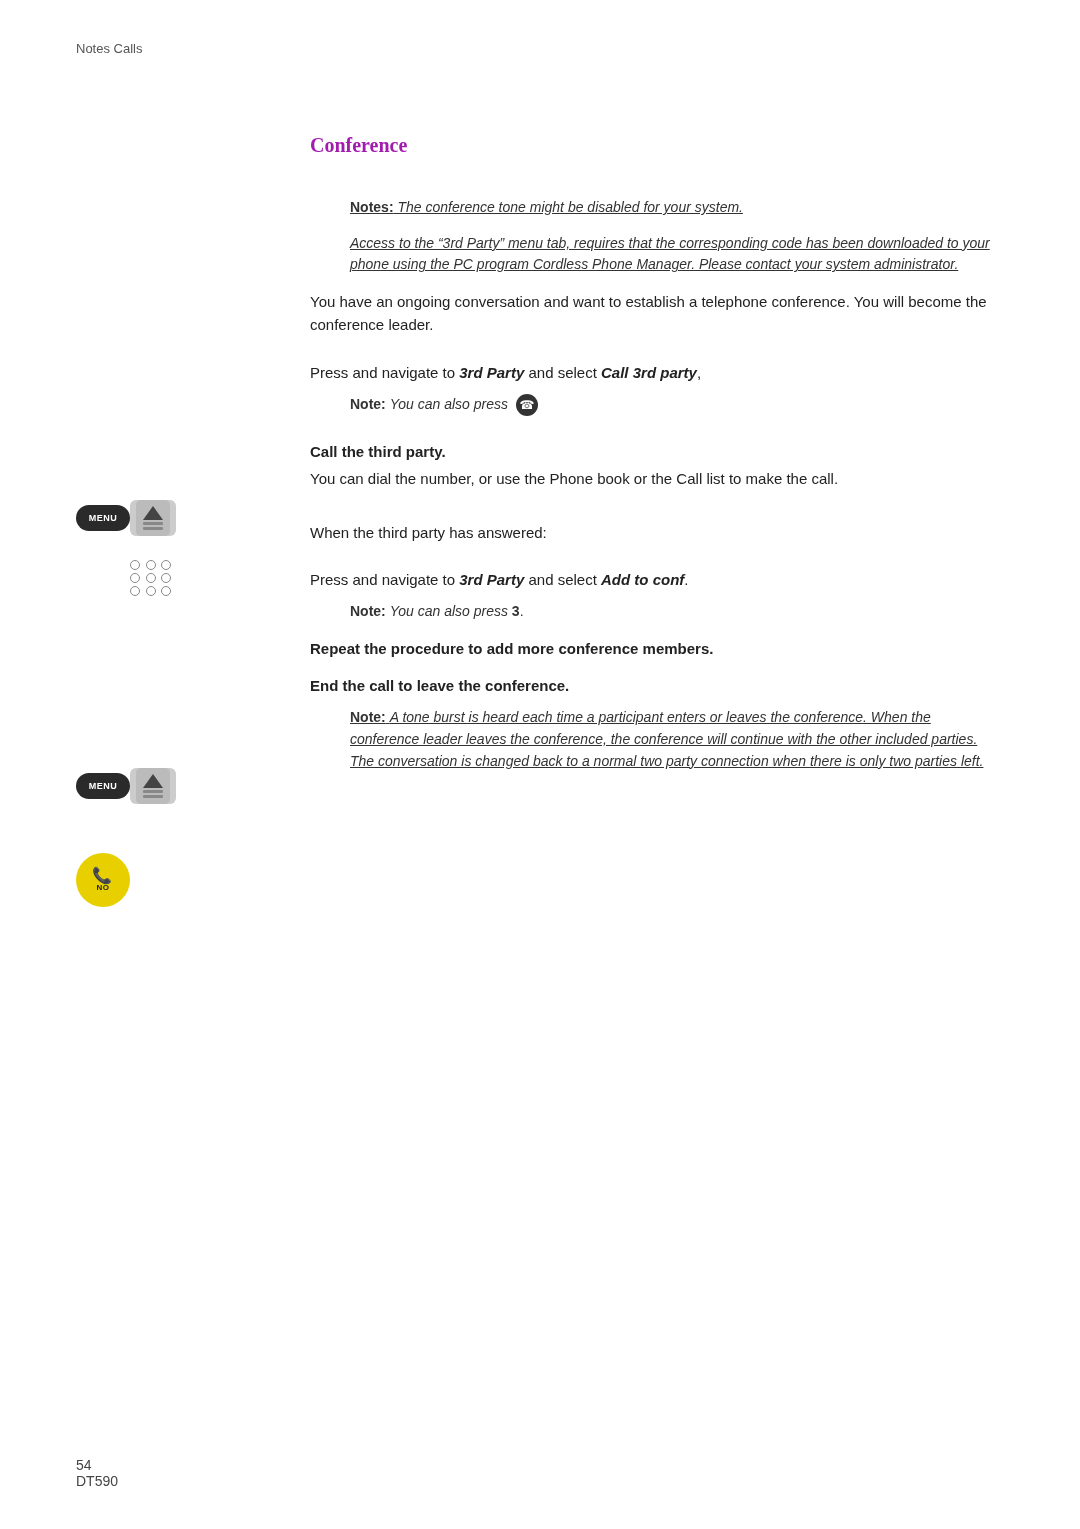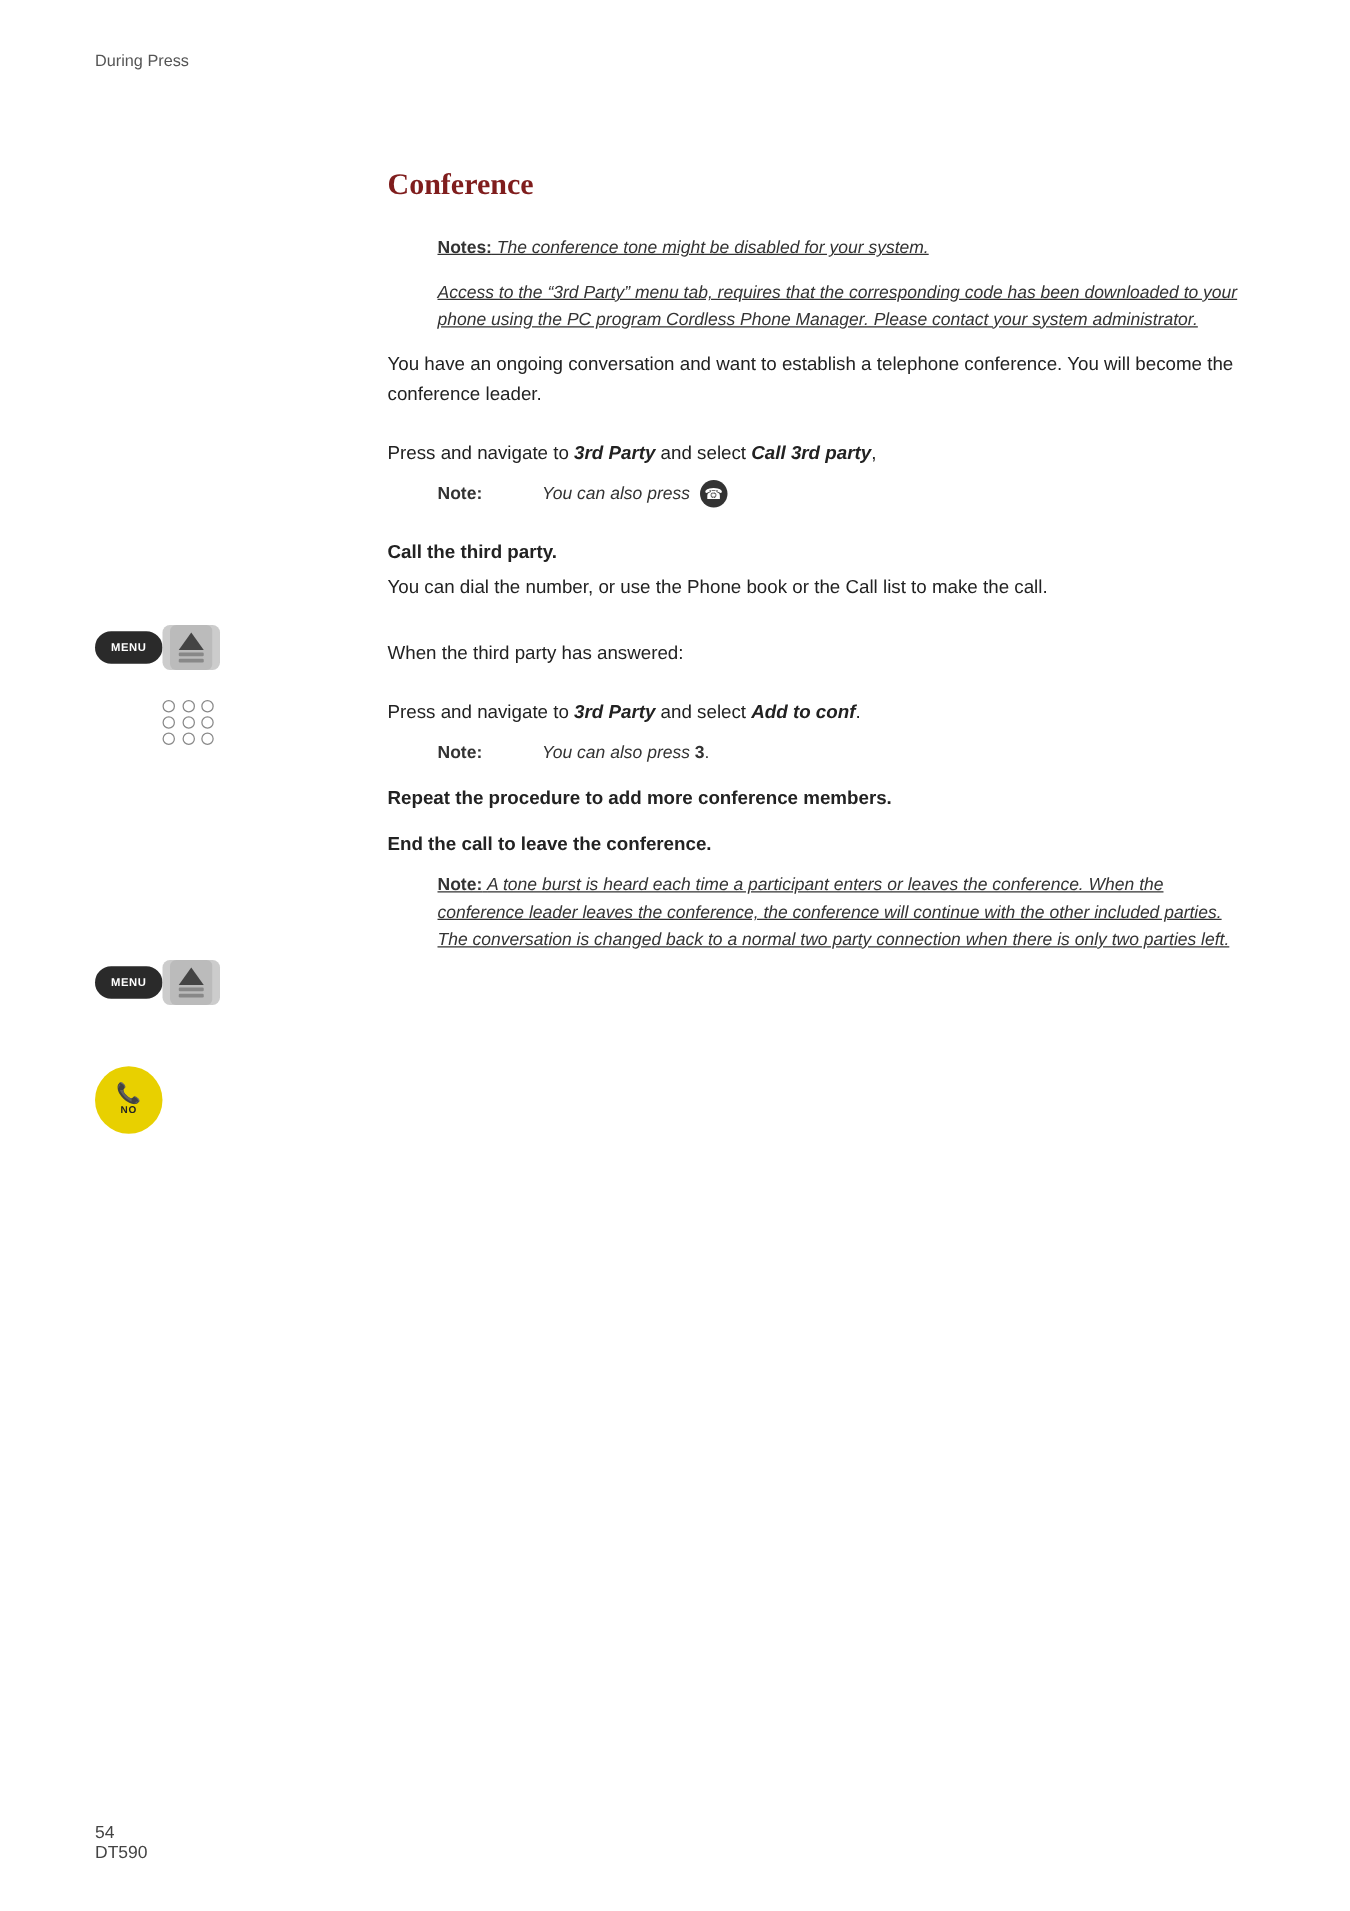--- a/index.html
+++ b/index.html
@@ -24,25 +24,25 @@
     .page-content {
       position: absolute;
       top: 130px;
       left: 310px;
       right: 80px;
       font-size: 15px;
       line-height: 1.55;
     }
 
     .page-title {
-      font-size: 24px;
+      font-size: 20px;
       font-weight: bold;
       font-family: Georgia, serif;
-      margin-bottom: 20px;
-      color: #7f1d1d;
+      margin-bottom: 36px;
+      color: #a21caf;
     }
 
     .intro-text {
       font-size: 15px;
       line-height: 1.6;
       margin-bottom: 18px;
       color: #222;
     }
 
     .note-block {
@@ -85,21 +85,20 @@
       margin-bottom: 10px;
       color: #333;
     }
 
     .inline-note .note-label {
       font-weight: bold;
     }
 
     .inline-note .note-italic {
       font-style: italic;
-      margin-left: 44px;
     }
 
     .sub-step-title {
       font-weight: bold;
       font-size: 15px;
       margin-bottom: 4px;
     }
 
     .sub-step-text {
       font-size: 15px;
@@ -220,21 +219,21 @@
       flex-direction: column;
     }
 
     .bold {
       font-weight: bold;
     }
   </style>
 </head>
 <body>
 
-<div class="page-header">During Press</div>
+<div class="page-header">Notes Calls</div>
 
 <div class="page-content">
 
   <h1 class="page-title">Conference</h1>
 
 
   <div class="note-block">
     <span class="note-label">Notes:</span><span class="note-italic"> The conference tone might be disabled for your system.</span>
   </div>
 

